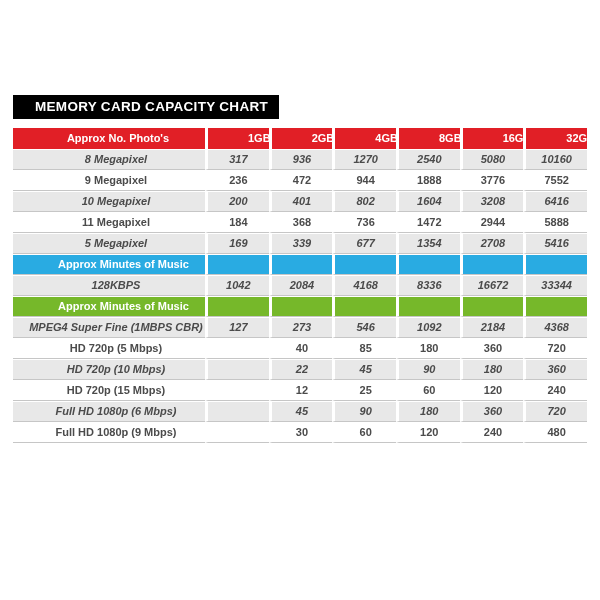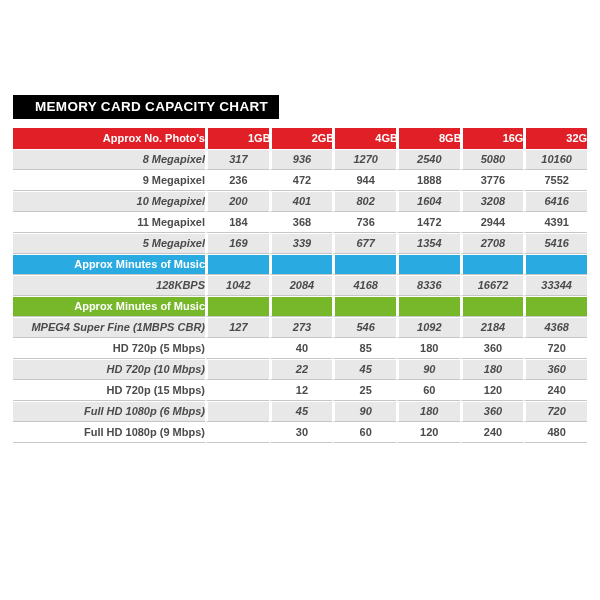--- a/index.html
+++ b/index.html
@@ -42,21 +42,21 @@
     vertical-align: middle;
   }
   th + th, td + td { border-left: 3px solid #ffffff; }
 
   thead th {
     background: var(--header-red, #e11f26);
     color: #ffffff;
     height: 21px;
     padding-left: 40px;
   }
-  .label-cell { text-align: right; padding-left: 14px; }
+  .label-cell { text-align: center; padding-left: 14px; }
   thead th.label-cell { padding-left: 18px; }
 
   tbody td {
     color: var(--text-dark, #4b4b4b);
     border-bottom: 1px solid var(--row-line, #c6c6c6);
     background: #ffffff;
   }
   tbody tr.shaded td { background: var(--stripe-gray, #e8e8e8); font-style: italic; }
 
   tbody tr.section td {
@@ -120,21 +120,21 @@
           <td>3208</td>
           <td>6416</td>
         </tr>
         <tr>
           <td class="label-cell">11 Megapixel</td>
           <td>184</td>
           <td>368</td>
           <td>736</td>
           <td>1472</td>
           <td>2944</td>
-          <td>4391</td>
+          <td>5888</td>
         </tr>
         <tr class="shaded">
           <td class="label-cell">5 Megapixel</td>
           <td>169</td>
           <td>339</td>
           <td>677</td>
           <td>1354</td>
           <td>2708</td>
           <td>5416</td>
         </tr>

